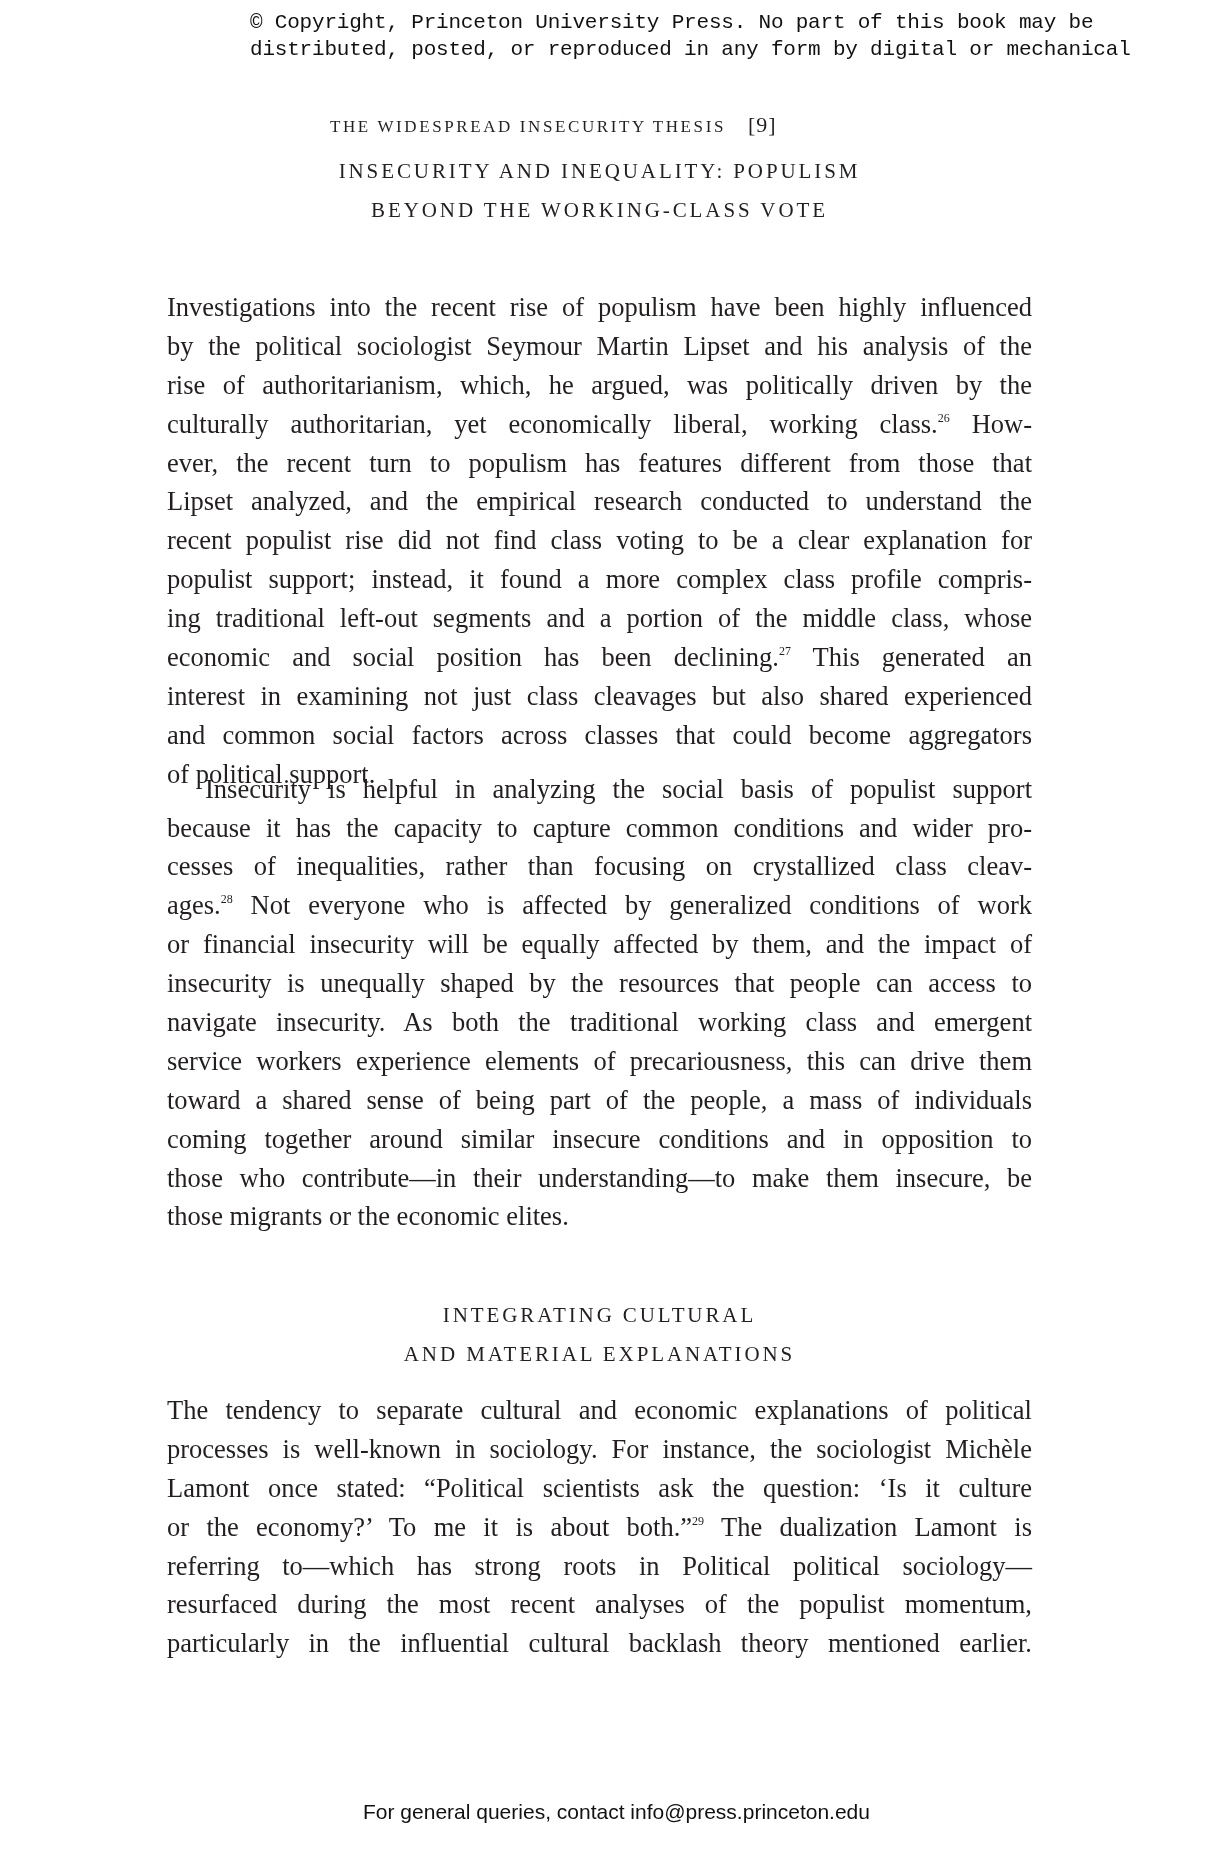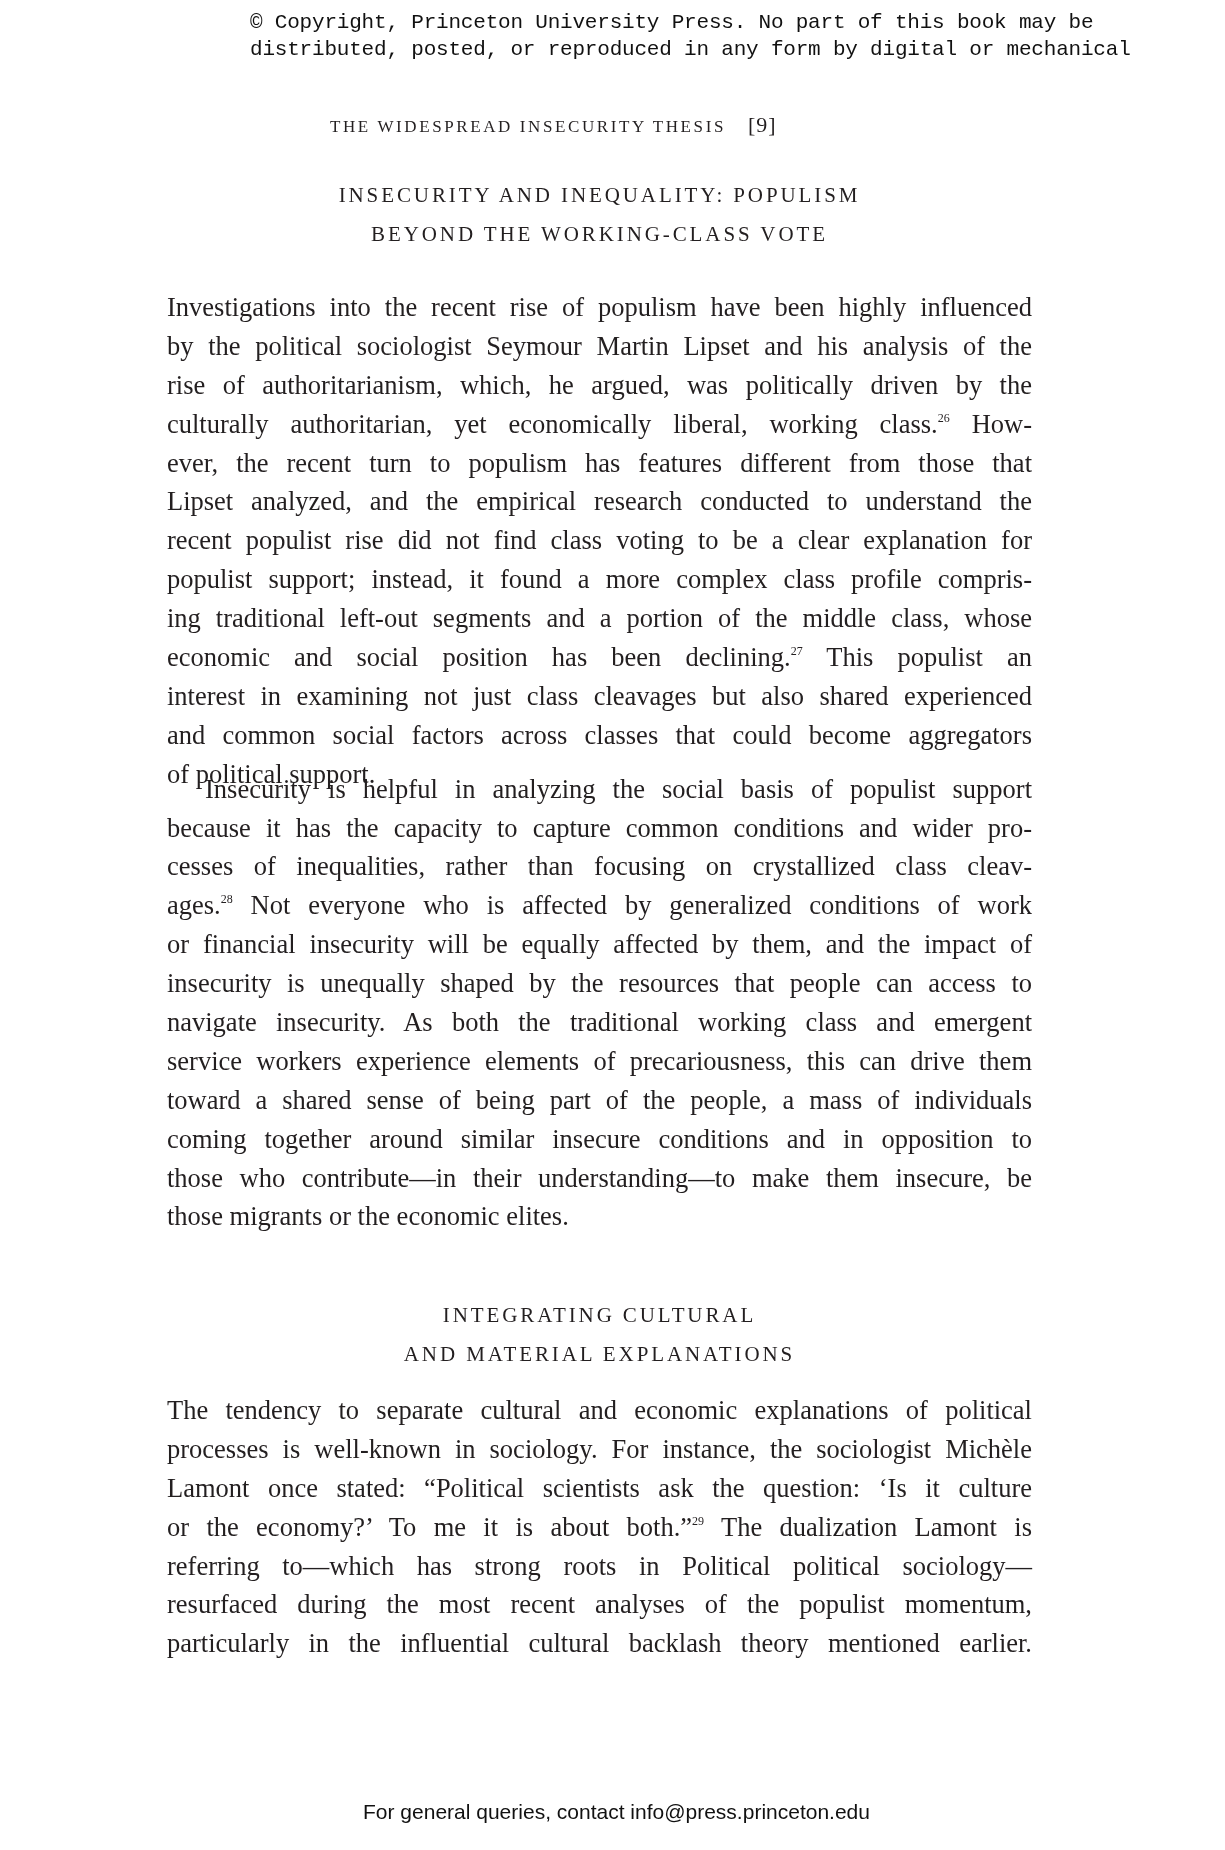--- a/index.html
+++ b/index.html
@@ -40,36 +40,36 @@
 
 <div class="notice">
   <span class="ln">© Copyright, Princeton University Press. No part of this book may be</span>
   <span class="ln">distributed, posted, or reproduced in any form by digital or mechanical</span>
 </div>
 
 <div class="running-head">
   <span>THE WIDESPREAD INSECURITY THESIS</span><span class="folio">[9]</span>
 </div>
 
-<div class="heading" style="top:176px;">
+<div class="heading" style="top:152px;">
   <span class="ln">INSECURITY AND INEQUALITY: POPULISM</span>
   <span class="ln">BEYOND THE WORKING-CLASS VOTE</span>
 </div>
 
 <div class="body-text" style="top:264px;margin-top:24px;">
   <span class="ln">Investigations into the recent rise of populism have been highly influenced</span>
   <span class="ln">by the political sociologist Seymour Martin Lipset and his analysis of the</span>
   <span class="ln">rise of authoritarianism, which, he argued, was politically driven by the</span>
   <span class="ln"><span>culturally authoritarian, yet economically liberal, working class.</span><sup class="fn">26</sup><span> How-</span></span>
   <span class="ln">ever, the recent turn to populism has features different from those that</span>
   <span class="ln">Lipset analyzed, and the empirical research conducted to understand the</span>
   <span class="ln">recent populist rise did not find class voting to be a clear explanation for</span>
   <span class="ln">populist support; instead, it found a more complex class profile compris-</span>
   <span class="ln">ing traditional left-out segments and a portion of the middle class, whose</span>
-  <span class="ln"><span>economic and social position has been declining.</span><sup class="fn">27</sup><span> This populist an</span></span>
+  <span class="ln"><span>economic and social position has been declining.</span><sup class="fn">27</sup><span> This generated an</span></span>
   <span class="ln">interest in examining not just class cleavages but also shared experienced</span>
   <span class="ln">and common social factors across classes that could become aggregators</span>
   <span class="ln last">of political support.</span>
 </div>
 
 <div class="body-text" style="top:769.7px;">
   <span class="ln indent">Insecurity is helpful in analyzing the social basis of populist support</span>
   <span class="ln">because it has the capacity to capture common conditions and wider pro-</span>
   <span class="ln">cesses of inequalities, rather than focusing on crystallized class cleav-</span>
   <span class="ln"><span>ages.</span><sup class="fn">28</sup><span> Not everyone who is affected by generalized conditions of work</span></span>

